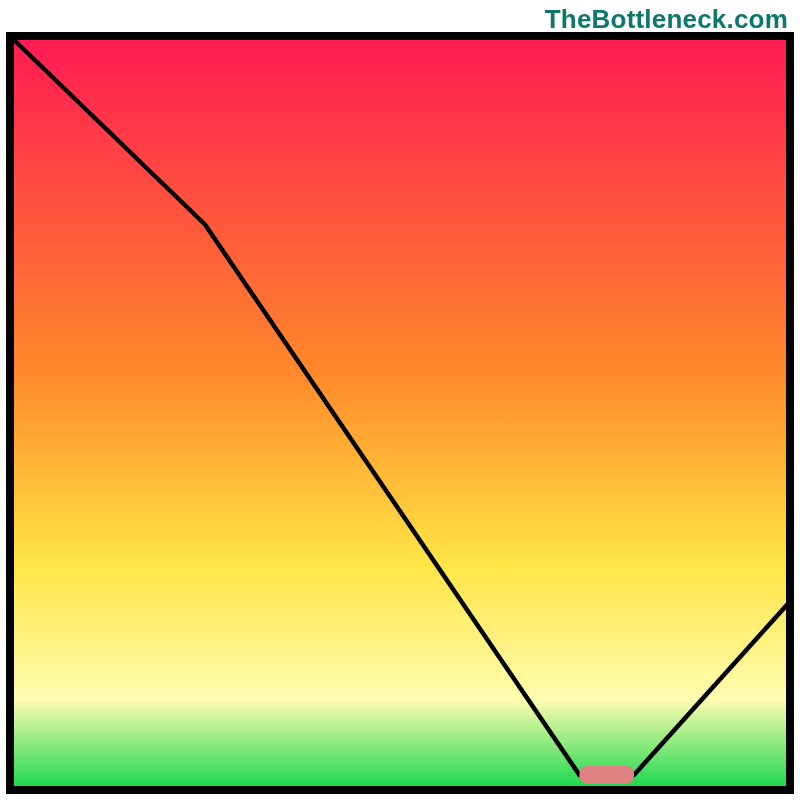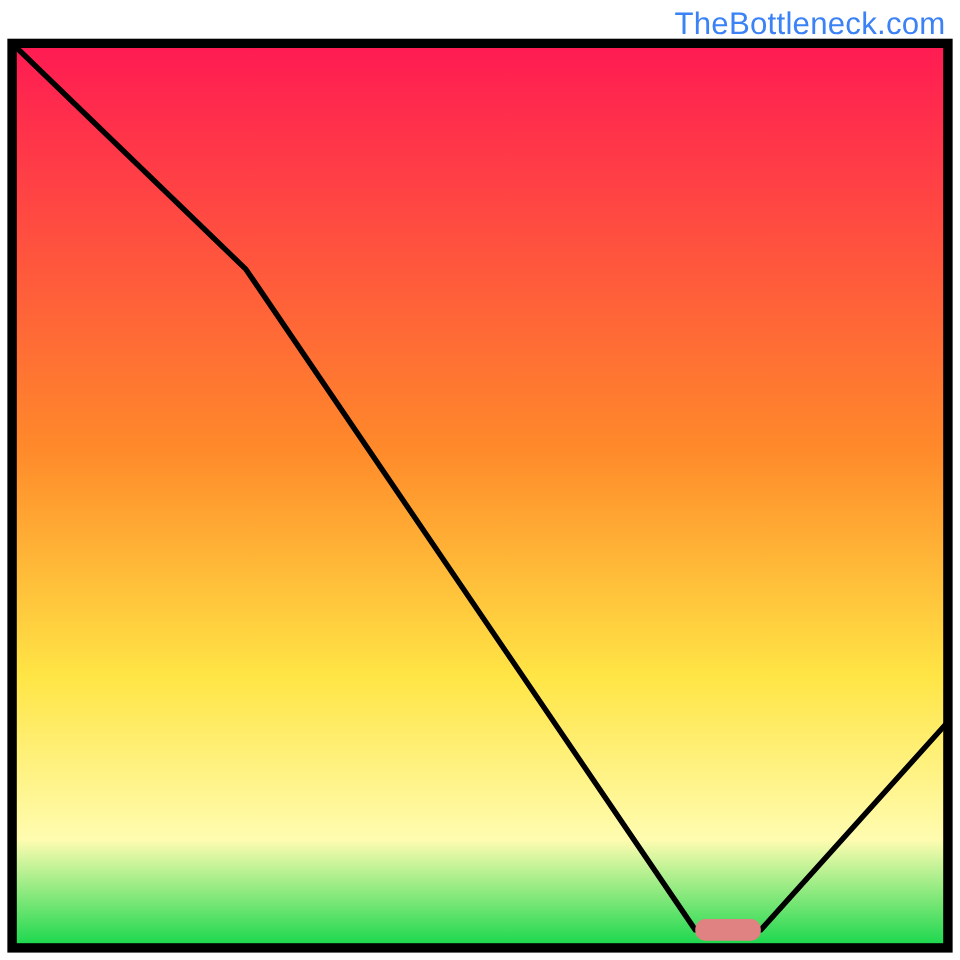--- a/index.html
+++ b/index.html
@@ -14,22 +14,22 @@
   .wrap {
     position: relative;
     width: 800px;
     height: 800px;
   }
   .watermark {
     position: absolute;
     top: 4px;
     right: 12px;
     font-size: 26px;
-    font-weight: 400;
-    color: #3b82f6;
+    font-weight: 700;
+    color: #0f766e;
     letter-spacing: 0.2px;
     z-index: 10;
   }
   .plot-frame {
     position: absolute;
     left: 6px;
     top: 32px;
     width: 788px;
     height: 762px;
     box-sizing: border-box;

